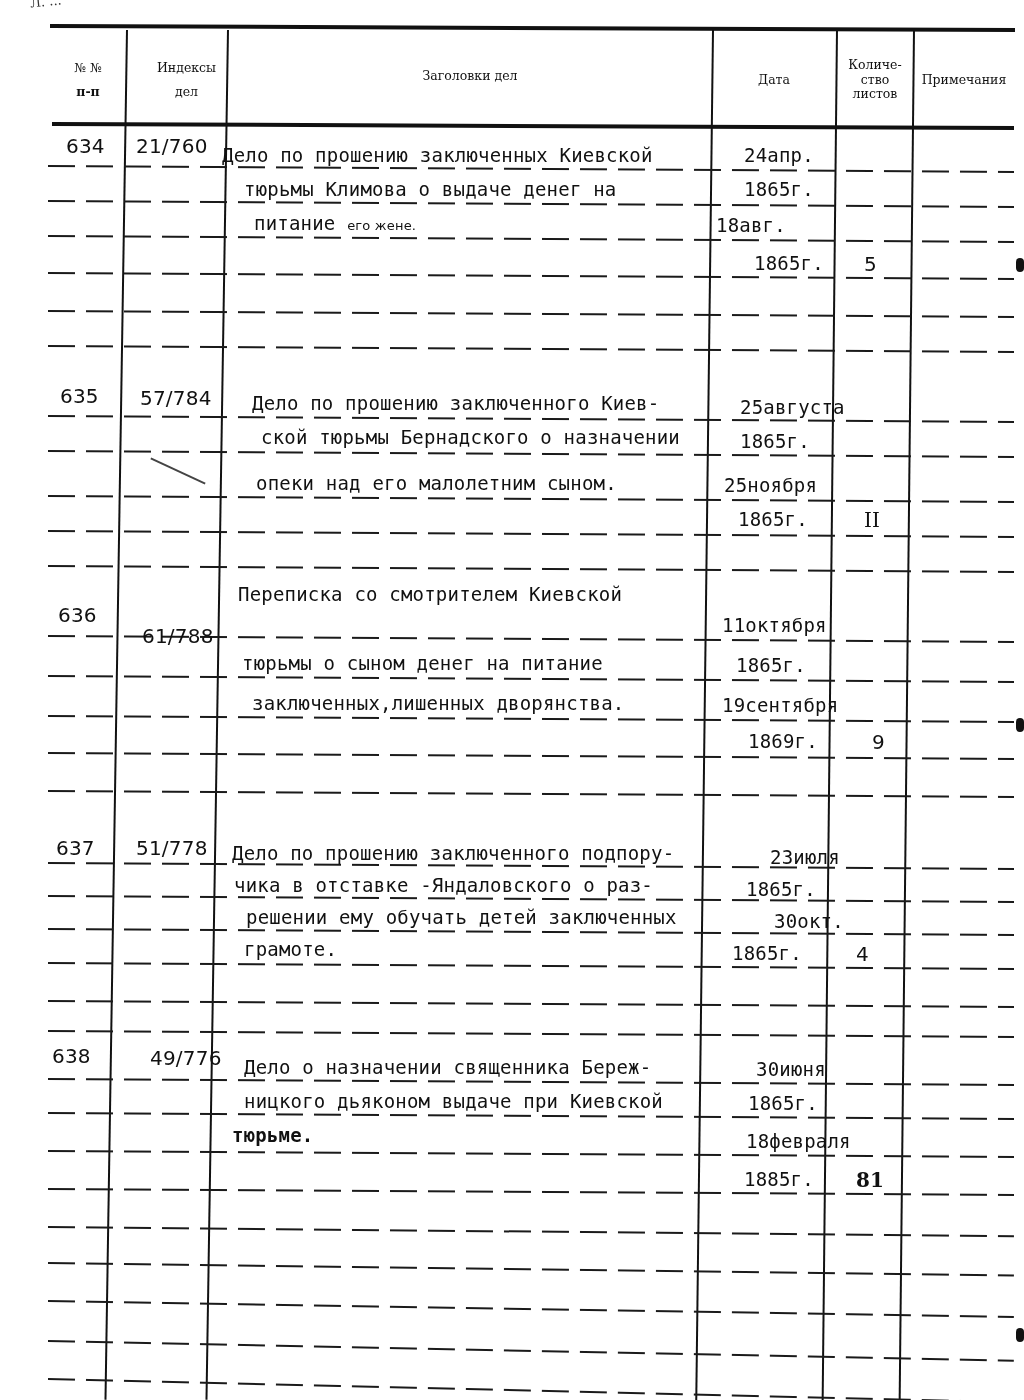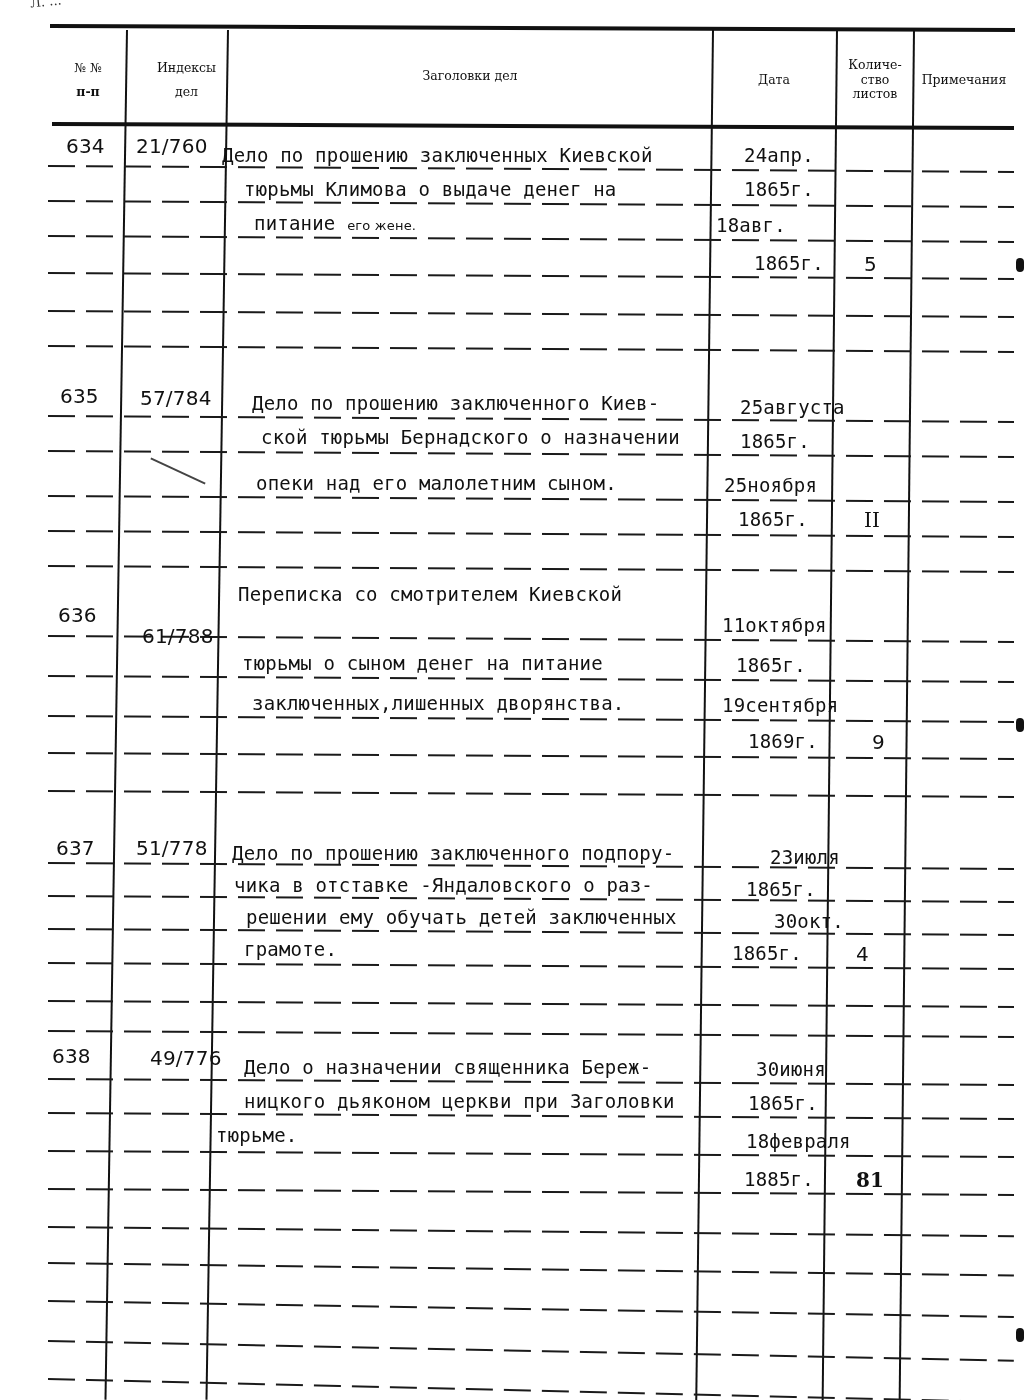--- a/index.html
+++ b/index.html
@@ -218,22 +218,22 @@
     <div class="cell-text" style="left:746px; top:878px;">1865г.</div>
     <div class="cell-text" style="left:774px; top:910px;">30окт.</div>
     <div class="cell-text" style="left:732px; top:942px;">1865г.</div>
     <div class="cell-text num" style="left:856px; top:942px;">4</div>
   </div>
 
   <div>
     <div class="cell-text num" style="left:52px; top:1044px;">638</div>
     <div class="cell-text idx" style="left:150px; top:1046px;">49/776</div>
     <div class="cell-text" style="left:244px; top:1056px;">Дело о назначении священника Береж-</div>
-    <div class="cell-text" style="left:244px; top:1090px;">ницкого дьяконом церкви при Заголовки</div>
-    <div class="cell-text" style="left:216px; top:1124px;">тюрьме.</div>
+    <div class="cell-text" style="left:244px; top:1090px;">ницкого дьяконом выдаче при Киевской</div>
+    <div class="cell-text" style="left:232px; top:1124px;font-weight:bold;">тюрьме.</div>
     <div class="cell-text" style="left:756px; top:1058px;">30июня</div>
     <div class="cell-text" style="left:748px; top:1092px;">1865г.</div>
     <div class="cell-text" style="left:746px; top:1130px;">18февраля</div>
     <div class="cell-text" style="left:744px; top:1168px;">1885г.</div>
     <div class="cell-text num" style="left:856px; top:1168px; font-family:'DejaVu Serif', serif;font-weight:bold;">81</div>
   </div>
 
   <div class="margin-dot" style="top:258px;"></div>
   <div class="margin-dot" style="top:718px;"></div>
   <div class="margin-dot" style="top:1328px;"></div>

